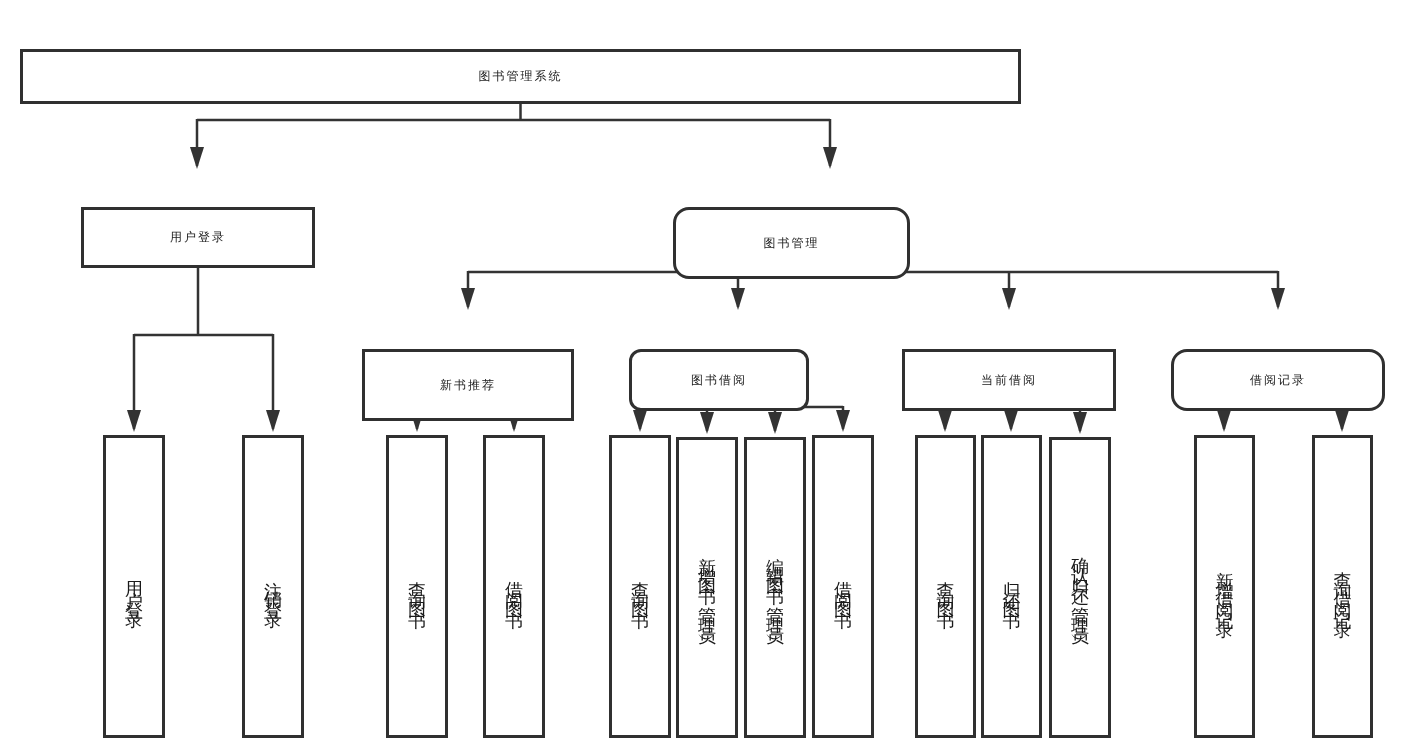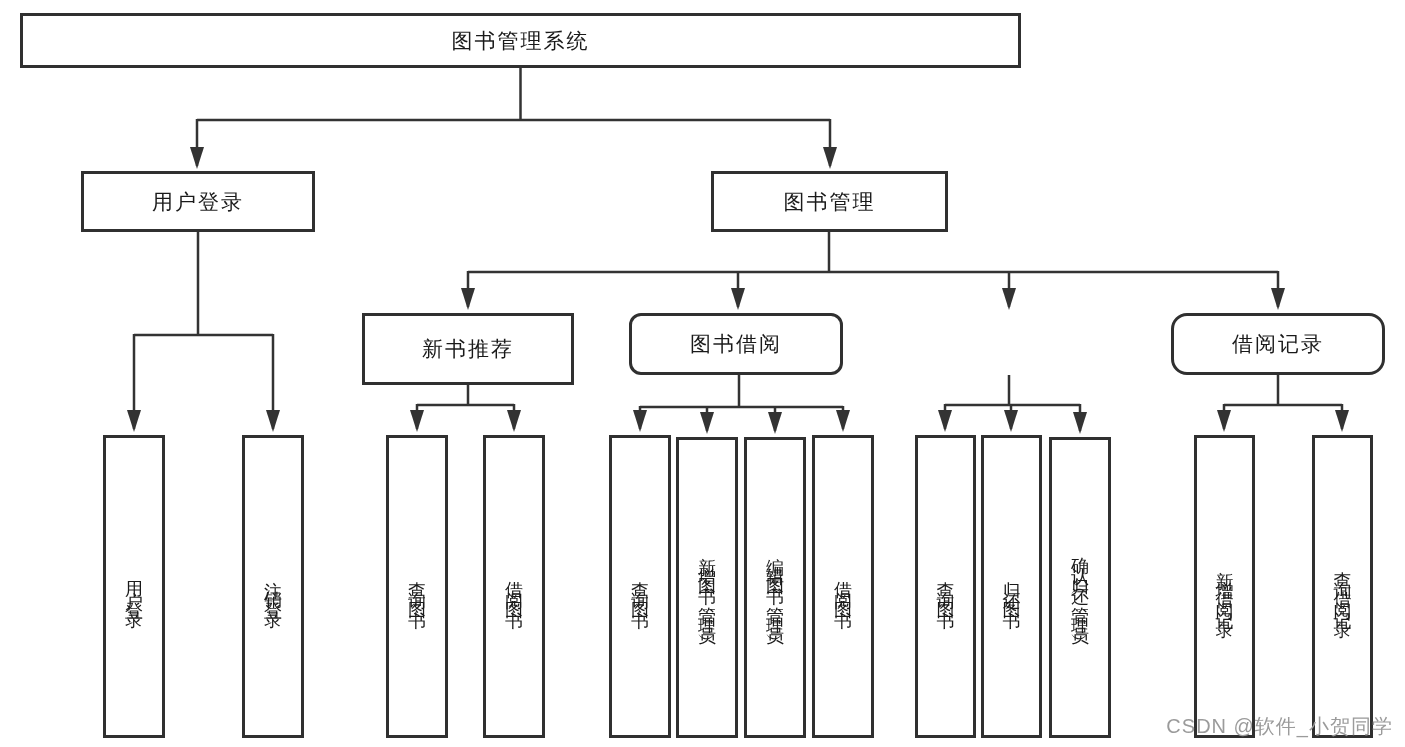--- a/index.html
+++ b/index.html
@@ -31,23 +31,24 @@
     stroke-width: 2.5;
     fill: none;
   }
   .node {
     position: absolute;
     border: 3px solid var(--box-border);
     background: var(--background);
     display: flex;
     align-items: center;
     justify-content: center;
-    font-size: 21px;
+    font-size: 12px;
     letter-spacing: 2px;
     white-space: nowrap;
+    margin-top: 36px;
   }
   .leaf {
     position: absolute;
     border: 3px solid var(--box-border);
     background: var(--background);
     display: flex;
     align-items: center;
     justify-content: center;
     writing-mode: vertical-rl;
     text-orientation: mixed;
@@ -107,39 +108,39 @@
     <line x1="1080" y1="404" x2="1080" y2="431" marker-end="url(#arrow)"></line>
 
     <path d="M1278,375 V405 M1224,405 H1342"></path>
     <line x1="1224" y1="404" x2="1224" y2="429" marker-end="url(#arrow)"></line>
     <line x1="1342" y1="404" x2="1342" y2="429" marker-end="url(#arrow)"></line>
   </svg>
 
   <div class="node" style="left:20px; top:13px; width:1001px; height:55px;">图书管理系统</div>
 
   <div class="node" style="left:81px; top:171px; width:234px; height:61px;">用户登录</div>
-  <div class="node" style="left:711px; top:171px; width:237px; height:61px;">图书管理</div>
+  <div class="node" style="left:673px; top:171px; width:237px; height:72px;border-radius:16px;">图书管理</div>
 
   <div class="node" style="left:362px; top:313px; width:212px; height:72px;">新书推荐</div>
-  <div class="node" style="left:629px; top:313px; width:214px; height:62px;border-radius:12px;">图书借阅</div>
+  <div class="node" style="left:629px; top:313px; width:180px; height:62px;border-radius:12px;">图书借阅</div>
+  <div class="node" style="left:902px; top:313px; width:214px; height:62px;">当前借阅</div>
   <div class="node" style="left:1171px; top:313px; width:214px; height:62px;border-radius:16px;">借阅记录</div>
 
   <div class="leaf" style="left:103px; top:435px; width:62px; height:303px;">用户登录</div>
   <div class="leaf" style="left:242px; top:435px; width:62px; height:303px;">注销登录</div>
 
   <div class="leaf" style="left:386px; top:435px; width:62px; height:303px;">查询图书</div>
   <div class="leaf" style="left:483px; top:435px; width:62px; height:303px;">借阅图书</div>
 
   <div class="leaf" style="left:609px; top:435px; width:62px; height:303px;">查询图书</div>
   <div class="leaf" style="left:676px; top:437px; width:62px; height:301px;">新增图书（管理员）</div>
   <div class="leaf" style="left:744px; top:437px; width:62px; height:301px;">编辑图书（管理员）</div>
   <div class="leaf" style="left:812px; top:435px; width:62px; height:303px;">借阅图书</div>
 
   <div class="leaf" style="left:915px; top:435px; width:61px; height:303px;">查询图书</div>
   <div class="leaf" style="left:981px; top:435px; width:61px; height:303px;">归还图书</div>
   <div class="leaf" style="left:1049px; top:437px; width:62px; height:301px;">确认归还（管理员）</div>
 
   <div class="leaf" style="left:1194px; top:435px; width:61px; height:303px;">新增借阅记录</div>
   <div class="leaf" style="left:1312px; top:435px; width:61px; height:303px;">查询借阅记录</div>
 
-  <div class="watermark">CSDN @软件_小贺同学</div>
 
 </div>
 
 </body></html>

